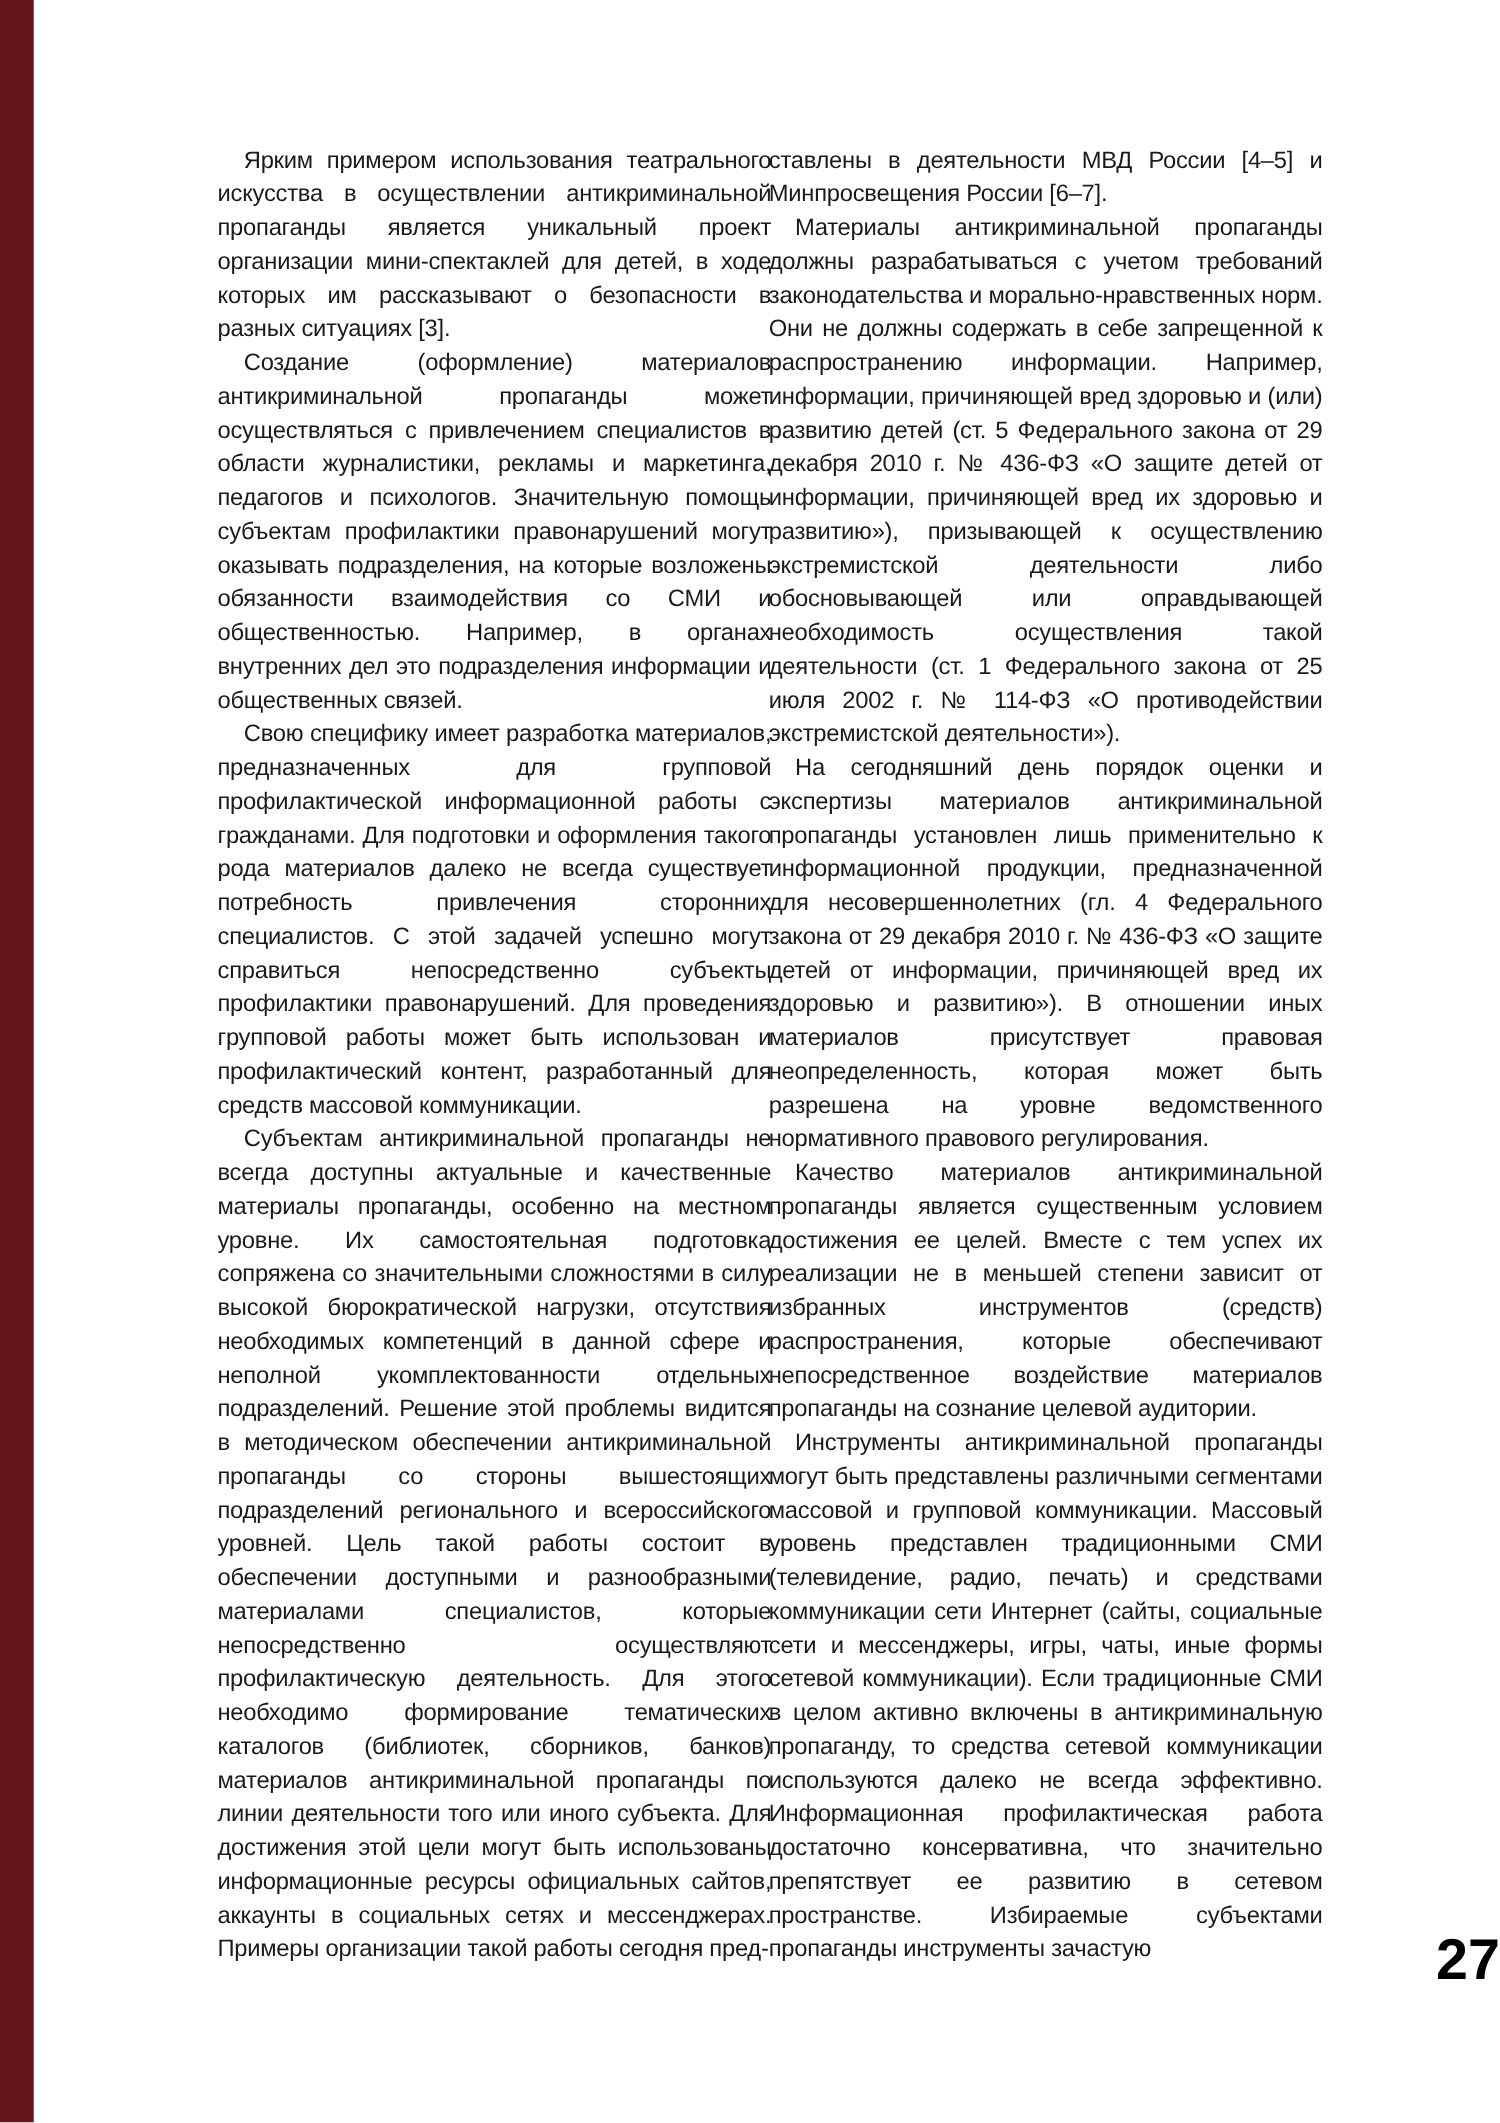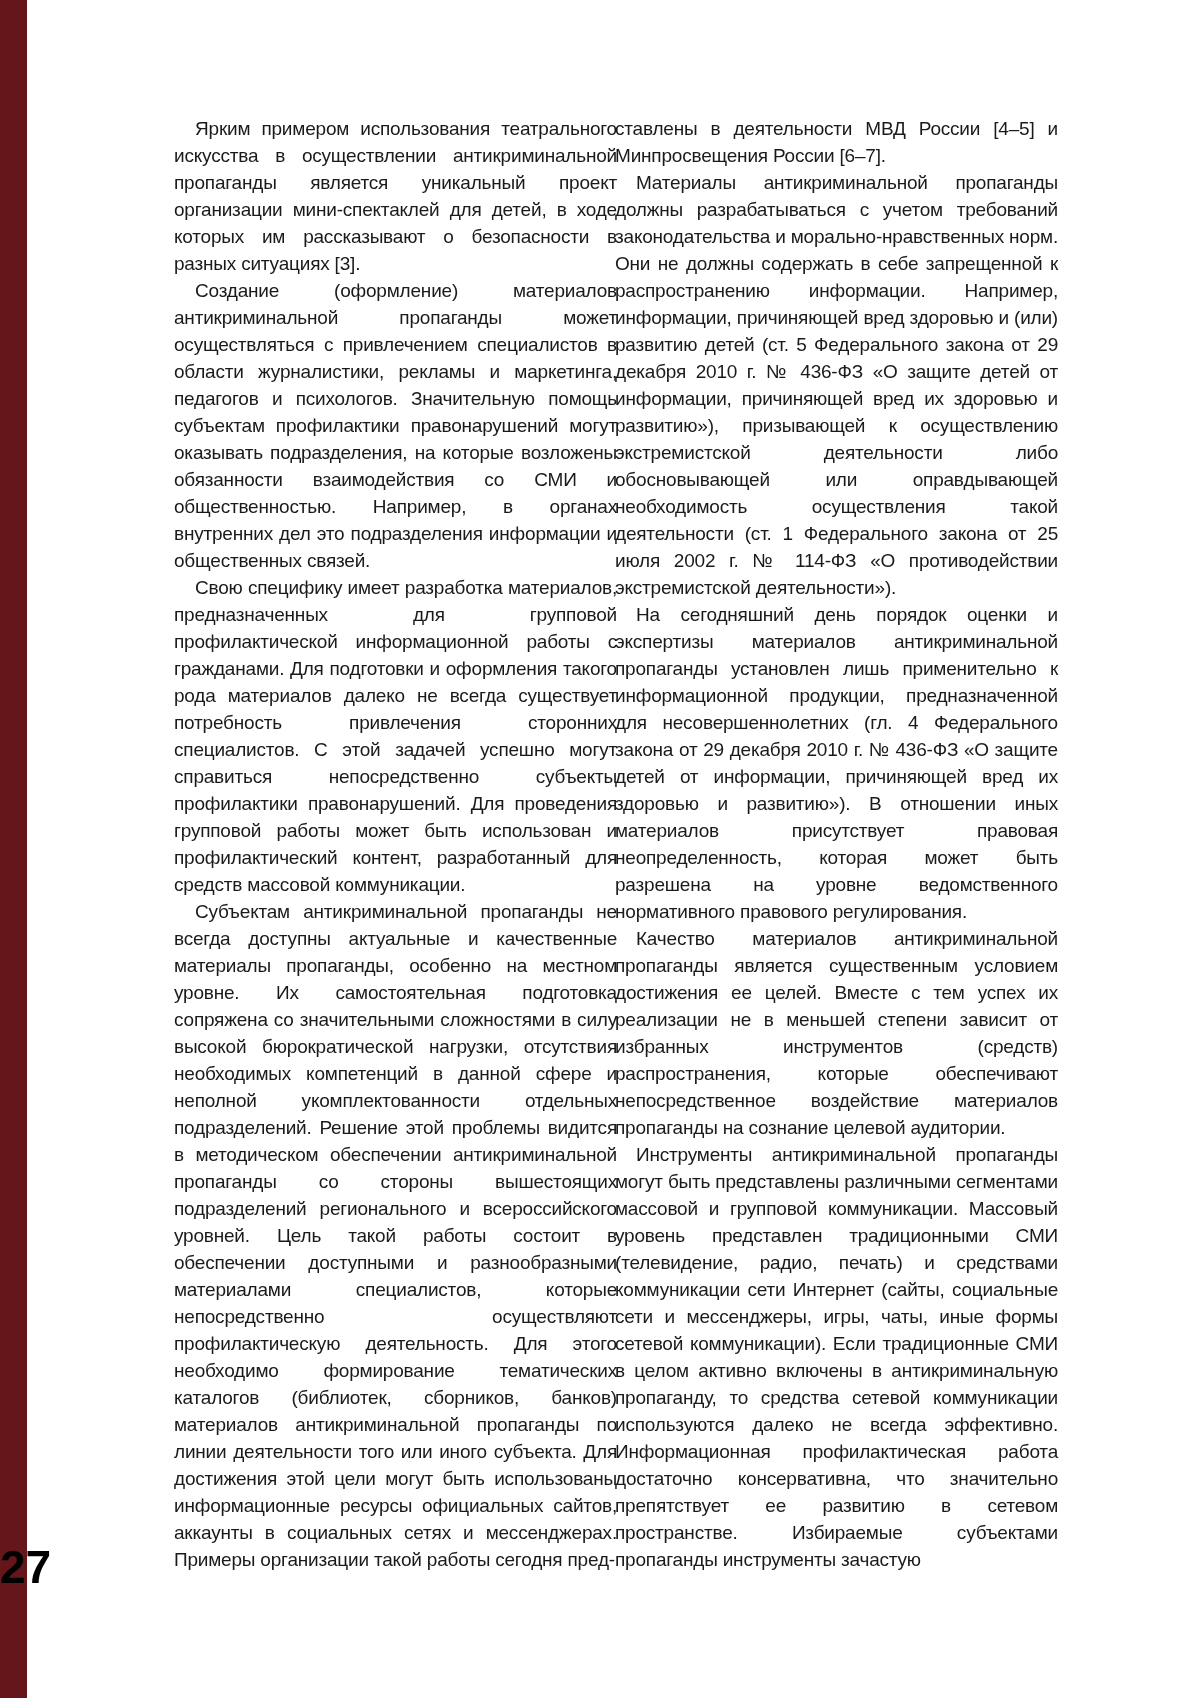--- a/index.html
+++ b/index.html
@@ -50,21 +50,21 @@
     -webkit-hyphens:auto;
   }
   .col-left{left:138px;margin-left:36px;}
   .col-right{left:615px;}
   .col p{margin:0;text-indent:21px;}
   .col p.cont{text-indent:0;}
   .page-number{
     position:absolute;
     left:0;top:1544px;
     width:1200px;
-    text-align:left;
+    text-align:right;
     font-size:46px;
     font-weight:700;
     color:#000000;
     line-height:1;
   }
 </style>
 </head>
 <body>
 
 <div class="page">

